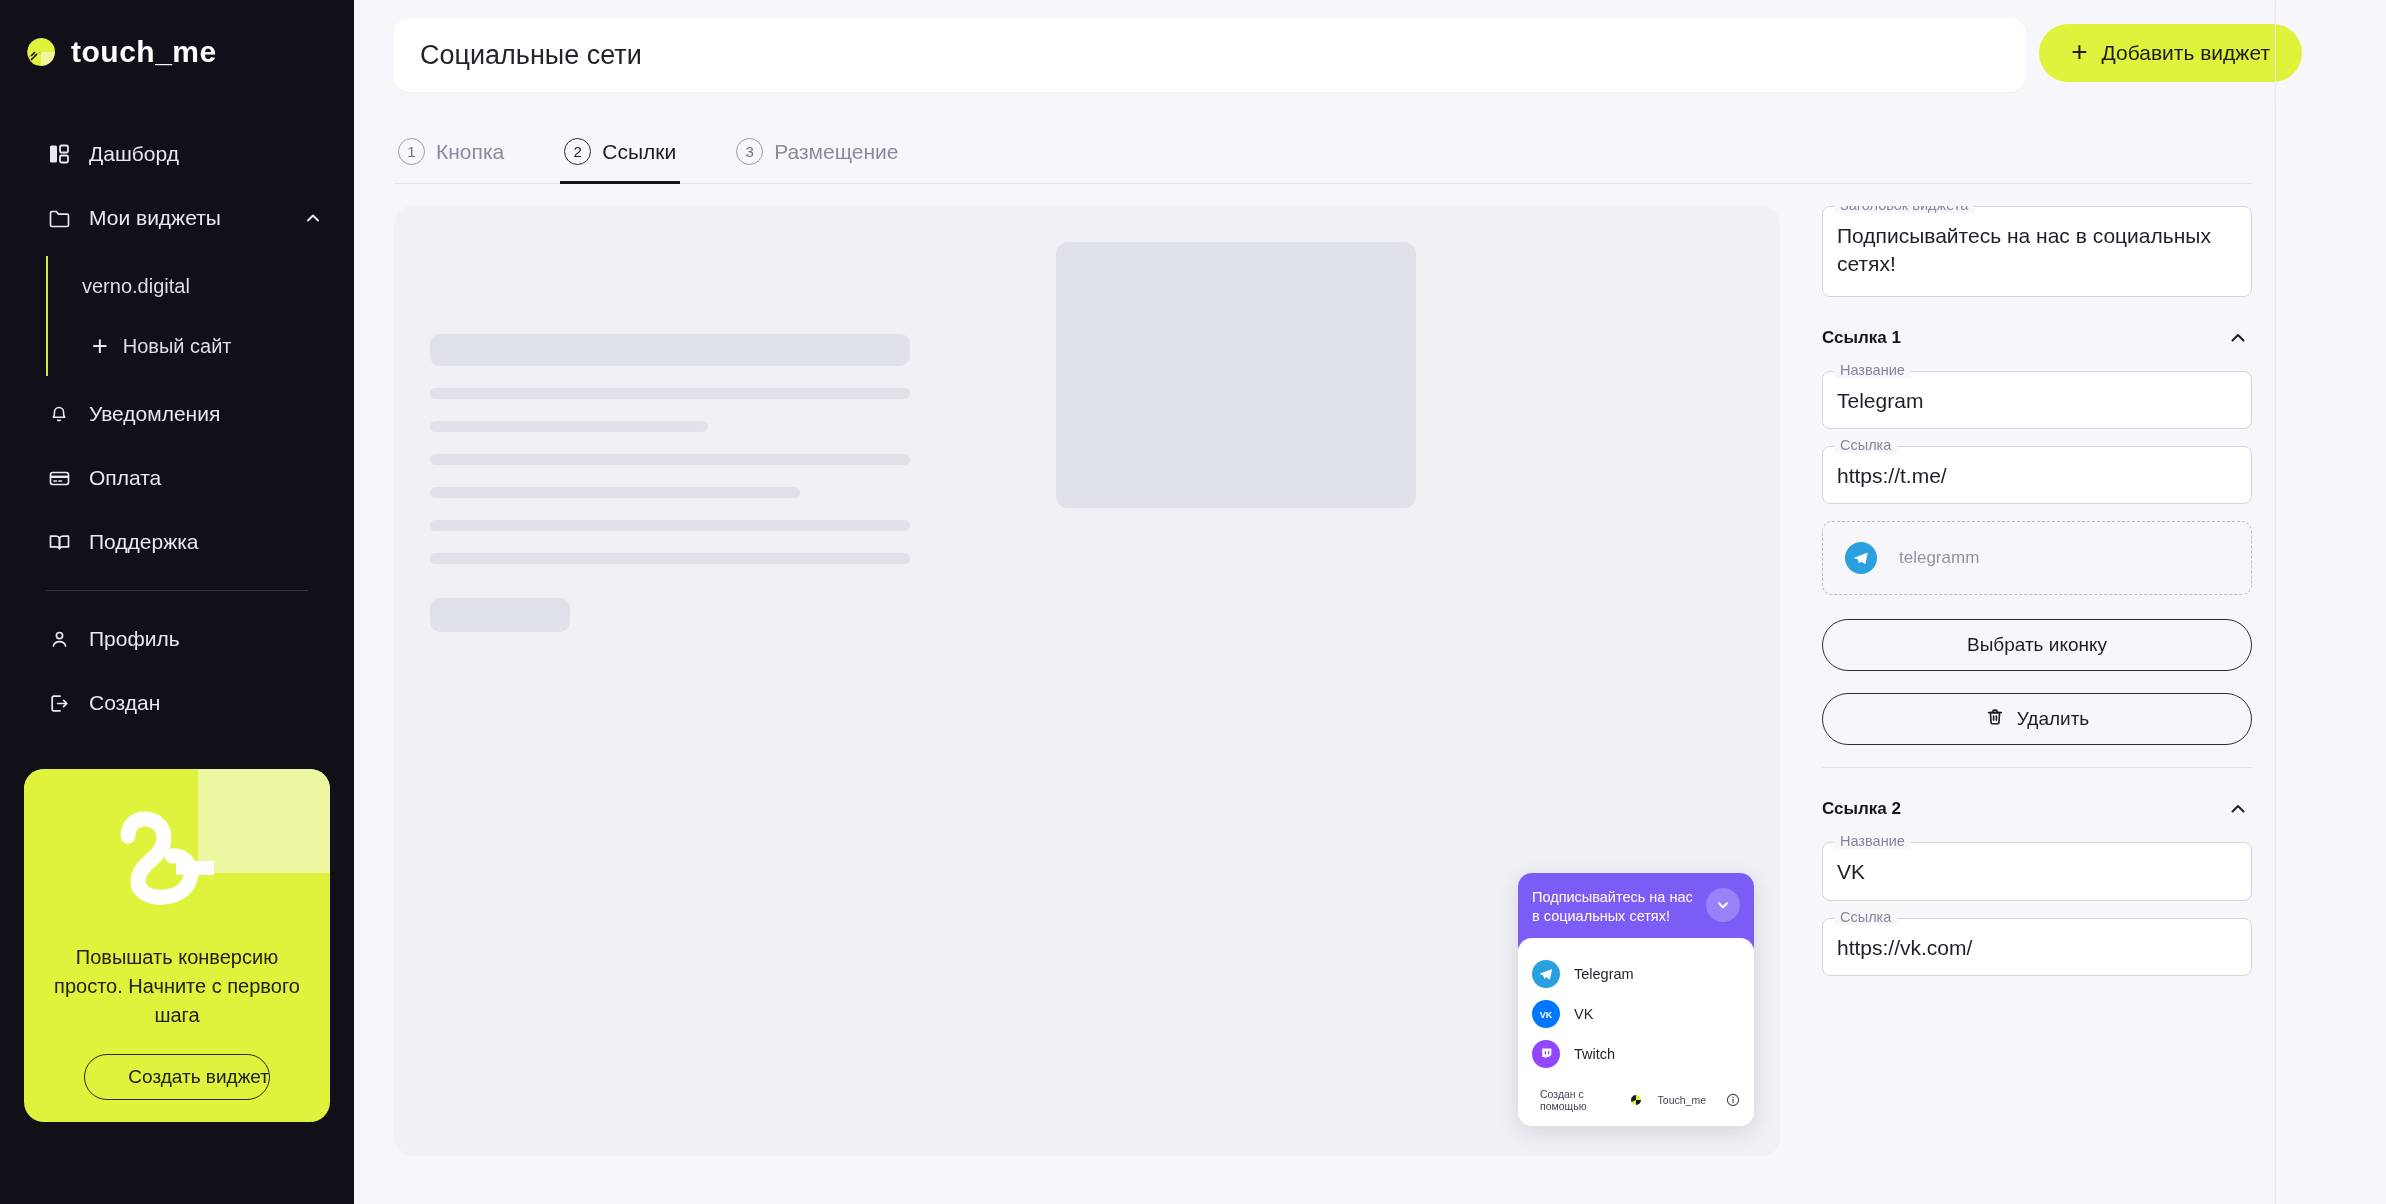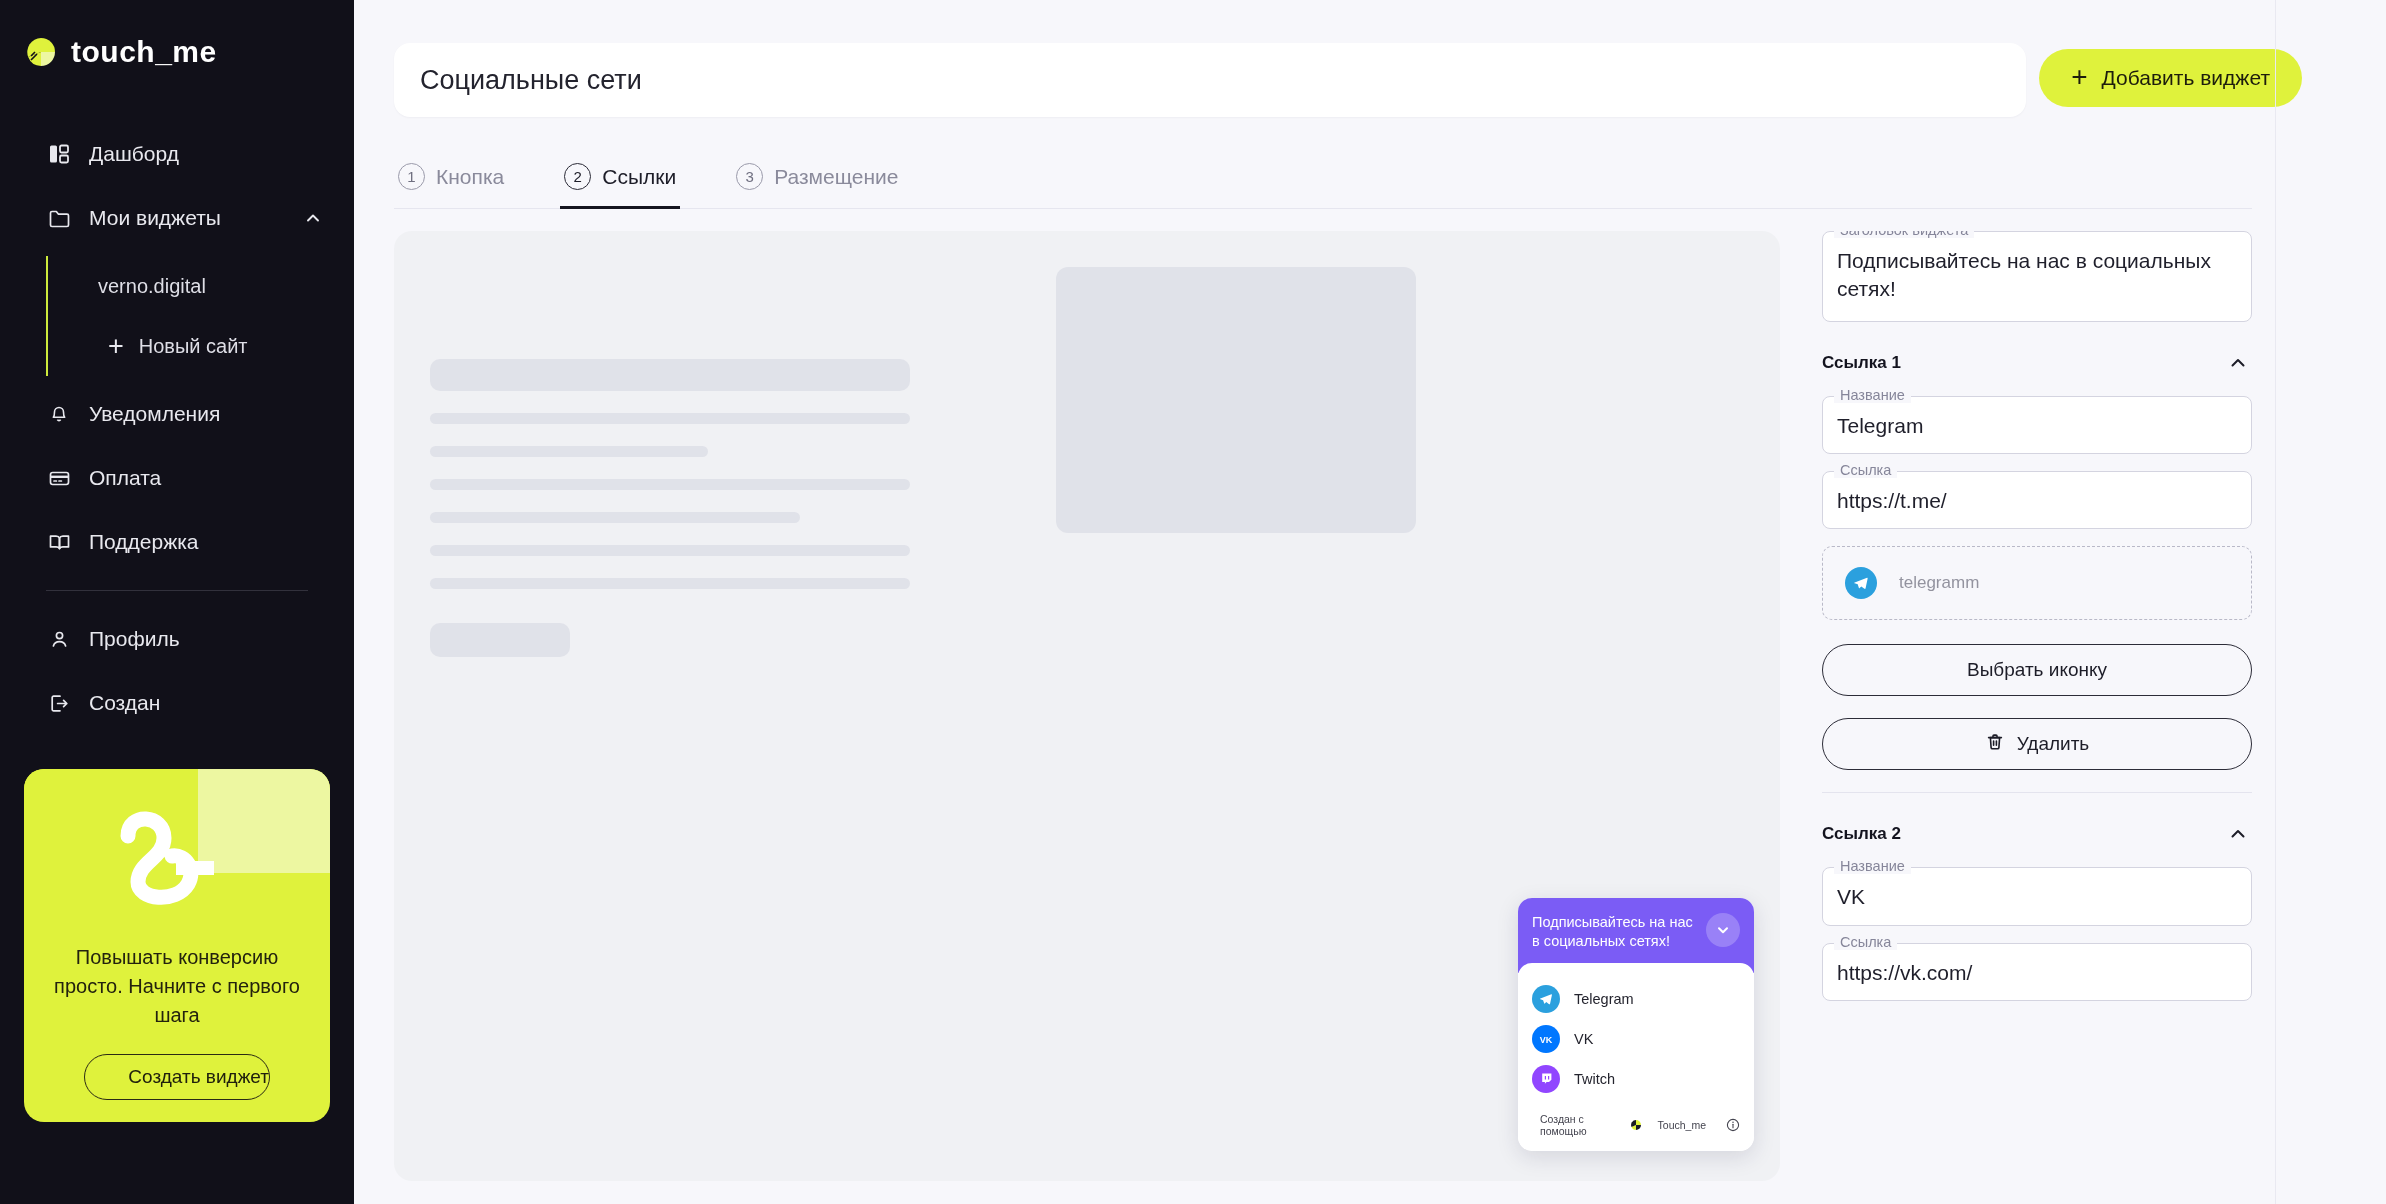--- a/index.html
+++ b/index.html
@@ -27,21 +27,21 @@
   .nav-item {
     display: flex; align-items: center; gap: 17px;
     height: 64px; padding: 0 0 0 46px;
     color: #e8e8ee; font-size: 21px; cursor: pointer;
   }
   .nav-item .ico { width: 26px; height: 26px; flex: none; display: flex; align-items: center; justify-content: center; }
   .nav-item .label { flex: 1; }
   .nav-item .chev { width: 30px; margin-right: 26px; display: flex; align-items: center; justify-content: center; }
 
   .subnav { margin: 6px 0 6px 0; padding-left: 46px; }
-  .subnav-inner { border-left: 2px solid #cdea3c; padding-left: 16px; }
+  .subnav-inner { border-left: 2px solid #cdea3c; padding-left: 0; }
   .sub-item {
     display: flex; align-items: center; height: 60px;
     padding-left: 34px; color: #dedee6; font-size: 20px; cursor: pointer;
   }
   .sub-item.add { gap: 15px; padding-left: 44px; }
   .sub-plus { font-size: 27px; line-height: 1; color: #e8e8ee; font-weight: 300; }
 
   .divider { height: 1px; background: #32313c; margin: 16px 46px 16px 46px; }
 
   .promo {
@@ -65,21 +65,21 @@
     font-family: inherit; cursor: pointer; text-align: right;
   }
 
   
   .main {
     flex: 1; height: 1204px; background: #f7f7fb;
     position: relative; overflow: hidden;
   }
   .main-edge { position: absolute; right: 110px; top: 0; bottom: 0; width: 1px; background: #e9e9f1; }
 
-  .topbar { display: flex; align-items: flex-start; gap: 13px; padding: 18px 84px 0 0; margin-top: 25px; }
+  .topbar { display: flex; align-items: flex-start; gap: 13px; padding: 18px 84px 0 0; }
   .title-card {
     margin-left: 40px; flex: 1;
     background: #ffffff; border-radius: 16px;
     height: 74px; display: flex; align-items: center;
     padding: 0 26px;
     box-shadow: 0 1px 2px rgba(16,16,40,.04);
   }
   .title-card .t { font-size: 27px; color: #23232e; }
   .add-btn {
     margin-top: 6px;

